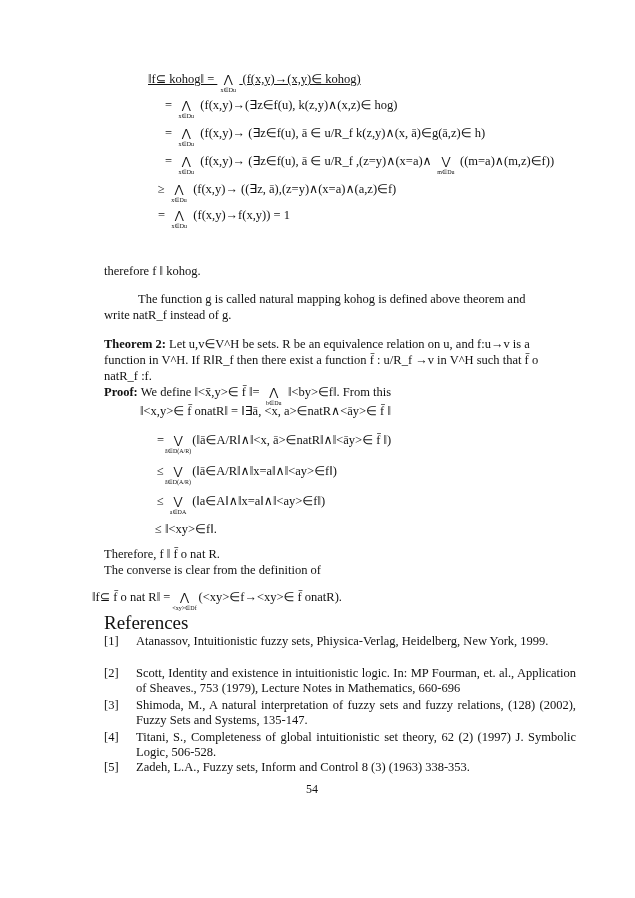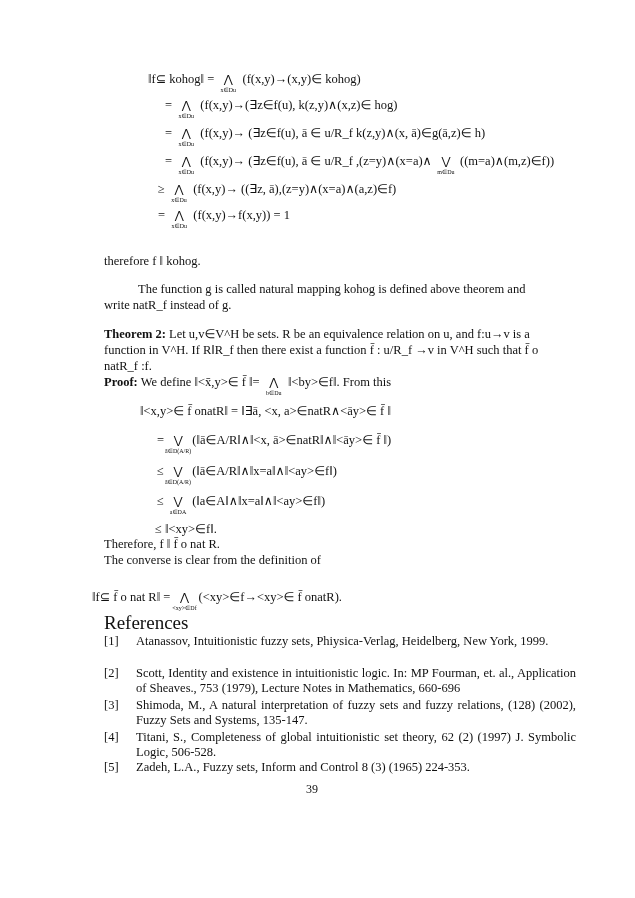--- a/index.html
+++ b/index.html
@@ -5,32 +5,32 @@
     html, body { margin: 0; padding: 0; background: #ffffff; }
     body {
       width: 635px; height: 898px; position: relative; overflow: hidden;
       font-family: "Liberation Serif", serif; color: #111; font-size: 12.5px;
     }
     .abs { position: absolute; white-space: nowrap; }
     .eq { font-size: 12.5px; line-height: 14px; }
     .op { display: inline-block; position: relative; width: 22px; text-align: center; }
     .op .sym { display: block; font-size: 11px; line-height: 10px; }
     .op .sub { position: absolute; left: -4px; top: 13px; width: 30px; text-align: center; font-size: 6px; line-height: 6px; }
-    .para { font-size: 12.5px; line-height: 15px; }
+    .para { font-size: 12.5px; line-height: 15px; margin-top: 10px; }
     .bold { font-weight: bold; }
     .ref-head { font-size: 19px; font-weight: normal; }
     .ref { position: absolute; left: 120px; width: 438px; font-size: 12.5px; line-height: 15px; }
     .ref .num { position: absolute; left: 0; }
     .ref .txt { position: absolute; left: 32px; width: 440px; white-space: normal; text-align: justify; }
     .pageno { font-size: 12px; }
   </style>
 </head>
 <body>
 
-<div class="abs eq" style="left:148px; top:72px;">
+<div class="abs eq" style="left:148px; top:72px;text-decoration:underline;">
   <span>‖f⊆ kohog‖ = </span><span class="op"><span class="sym">⋀</span><span class="sub">x∈Du</span></span> <span>(f(x,y)→(x,y)∈ kohog)</span>
 </div>
 <div class="abs eq" style="left:165px; top:98px;">
   <span>= </span><span class="op"><span class="sym">⋀</span><span class="sub">x∈Du</span></span> <span>(f(x,y)→(∃z∈f(u), k(z,y)∧(x,z)∈ hog)</span>
 </div>
 <div class="abs eq" style="left:165px; top:126px;">
   <span>= </span><span class="op"><span class="sym">⋀</span><span class="sub">x∈Du</span></span> <span>(f(x,y)→ (∃z∈f(u), ā ∈ u/R_f  k(z,y)∧(x, ā)∈g(ā,z)∈ h)</span>
 </div>
 <div class="abs eq" style="left:165px; top:154px;">
   <span>= </span><span class="op"><span class="sym">⋀</span><span class="sub">x∈Du</span></span> <span>(f(x,y)→ (∃z∈f(u), ā ∈ u/R_f ,(z=y)∧(x=a)∧</span> <span class="op"><span class="sym">⋁</span><span class="sub">m∈Du</span></span> <span>((m=a)∧(m,z)∈f))</span>
@@ -92,16 +92,16 @@
 <div class="ref" style="top:698px; left:104px;">
   <span class="num">[3]</span>
   <span class="txt">Shimoda, M., A natural interpretation of fuzzy sets and fuzzy relations, (128) (2002), Fuzzy Sets and Systems, 135-147.</span>
 </div>
 <div class="ref" style="top:730px; left:104px;">
   <span class="num">[4]</span>
   <span class="txt">Titani, S., Completeness of global intuitionistic set theory, 62 (2) (1997) J. Symbolic Logic, 506-528.</span>
 </div>
 <div class="ref" style="top:760px; left:104px;">
   <span class="num">[5]</span>
-  <span class="txt">Zadeh, L.A., Fuzzy sets, Inform and Control 8 (3) (1965) 224-353.</span>
+  <span class="txt">Zadeh, L.A., Fuzzy sets, Inform and Control 8 (3) (1963) 338-353.</span>
 </div>
 
-<div class="abs pageno" style="left:306px; top:782px;">39</div>
+<div class="abs pageno" style="left:306px; top:782px;">54</div>
 
 </body></html>

